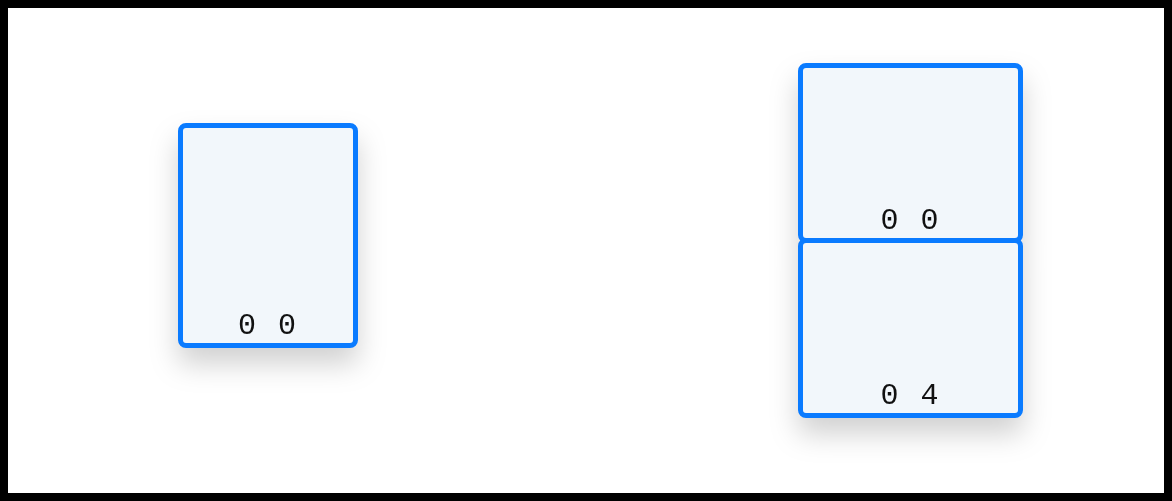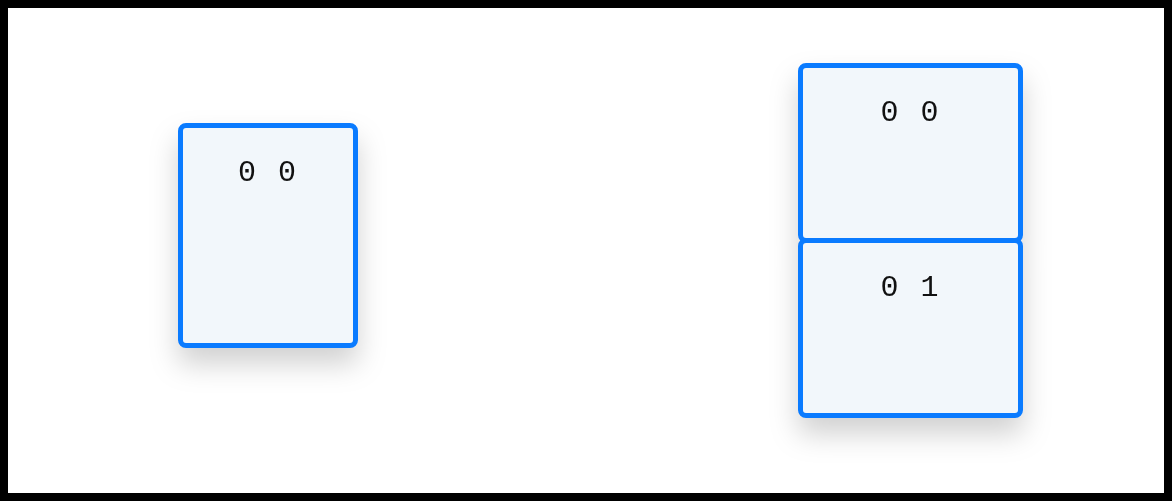--- a/index.html
+++ b/index.html
@@ -33,21 +33,21 @@
     .group-vertical {
       flex-direction: column;
       left: 790px;
       top: 55px;
     }
     .cell {
       border: 5px solid #0a7bff;
       background: #f2f7fb;
       border-radius: 8px;
       display: flex;
-      align-items: flex-start;
+      align-items: flex-end;
       justify-content: center;
       padding-top: 28px;
       font-size: 30px;
       letter-spacing: 2px;
       color: #111;
     }
     .group-horizontal .cell {
       width: 180px;
       height: 225px;
     }
@@ -71,17 +71,17 @@
     <div class="cell">
       <span>0 0</span>
     </div>
   </div>
 
   <div class="group group-vertical">
     <div class="cell">
       <span>0 0</span>
     </div>
     <div class="cell">
-      <span>0 1</span>
+      <span>0 4</span>
     </div>
   </div>
 
 </div>
 
 </body></html>

